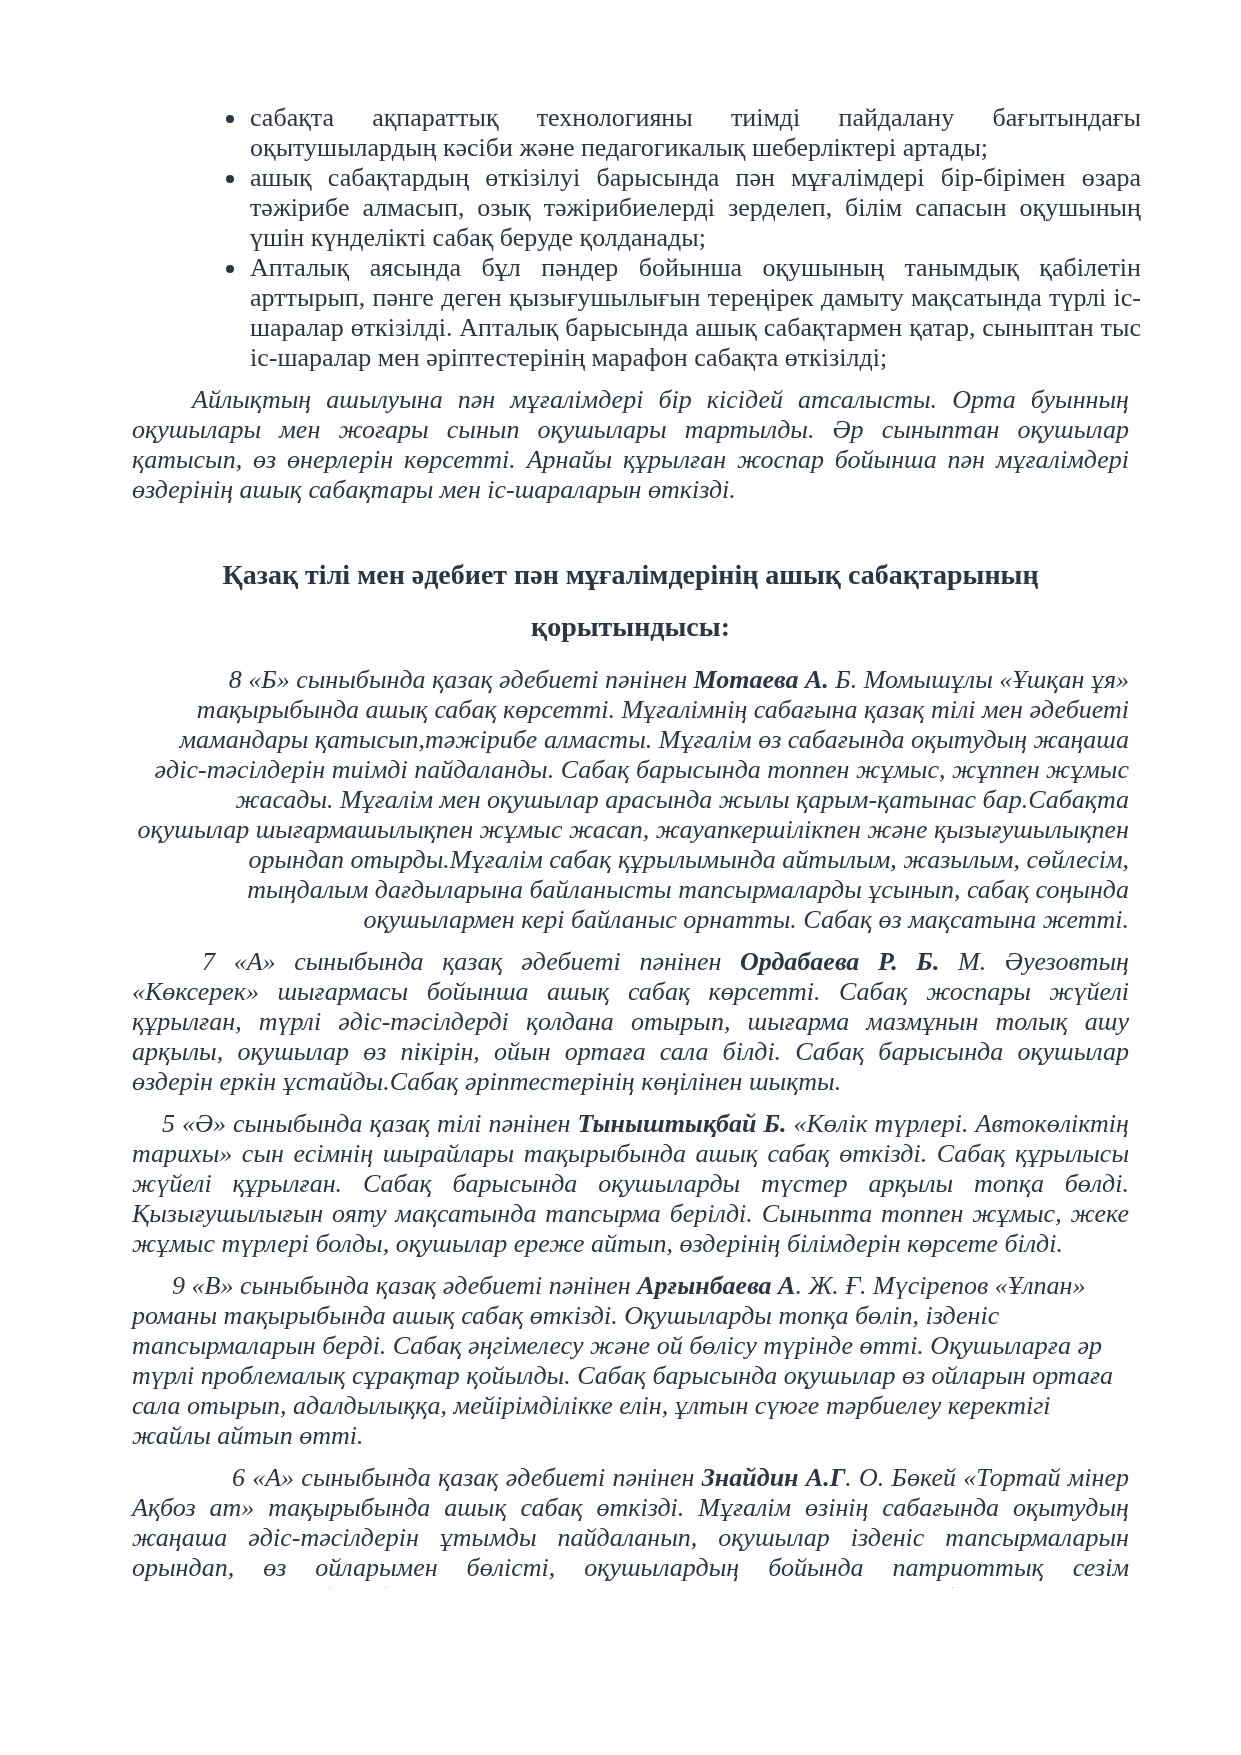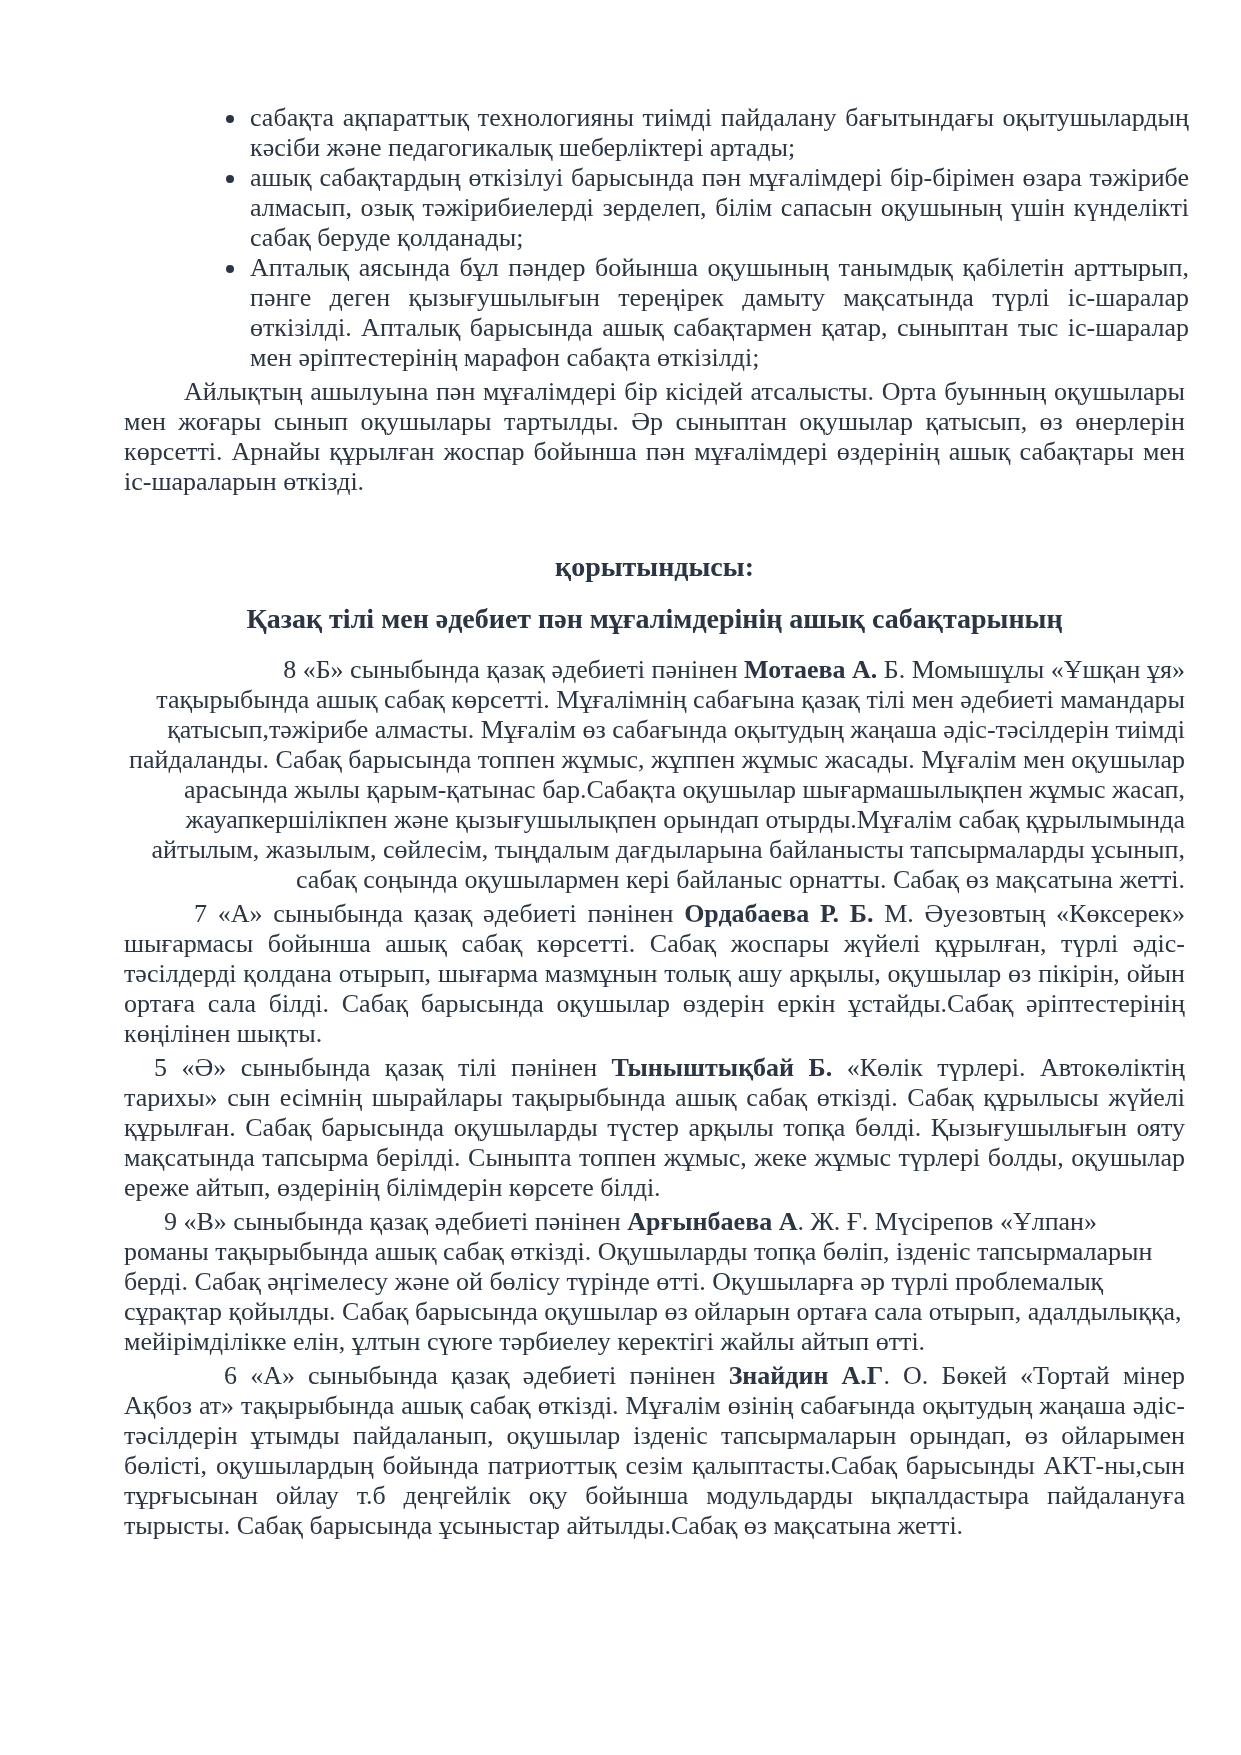--- a/index.html
+++ b/index.html
@@ -6,39 +6,40 @@
       margin: 0;
       padding: 0;
       background: #ffffff;
     }
     .page {
       position: relative;
       width: 1241px;
       height: 1588px;
       box-sizing: border-box;
       background: #ffffff;
-      padding: 103px 52px 0 120px;
+      padding: 103px 100px 0 120px;
       font-family: "Liberation Serif", "DejaVu Serif", serif;
       font-size: 26px;
       line-height: 30px;
       color: #2b3543;
       overflow: hidden;
       border-radius: 29px;
     }
     ul.bullet-list {
       margin: 0;
       padding: 0 0 0 128px;
       list-style: disc outside;
     }
     ul.bullet-list li {
       text-align: justify;
       padding-left: 2px;
     }
     p.body-par {
-      margin: 4px;
+      margin: 12px;
+      font-style: italic;
     }
     .justify { text-align: justify; }
     .left { text-align: left; }
     .indent-60 { text-indent: 60px; }
     .indent-85 { text-indent: 85px; text-align: right; }
     .indent-70 { text-indent: 70px; }
     .indent-30 { text-indent: 30px; }
     .indent-40 { text-indent: 40px; }
     .indent-100 { text-indent: 100px; }
     .no-indent { text-indent: 0; }
@@ -64,22 +65,22 @@
   <ul class="bullet-list">
     <li>сабақта ақпараттық технологияны тиімді пайдалану бағытындағы оқытушылардың кәсіби және педагогикалық шеберліктері артады;</li>
     <li>ашық сабақтардың өткізілуі барысында пән мұғалімдері бір-бірімен өзара тәжірибе алмасып, озық тәжірибиелерді зерделеп, білім сапасын оқушының үшін күнделікті сабақ беруде қолданады;</li>
     <li>Апталық аясында бұл пәндер бойынша оқушының танымдық қабілетін арттырып, пәнге деген қызығушылығын тереңірек дамыту мақсатында түрлі іс-шаралар өткізілді. Апталық барысында ашық сабақтармен қатар, сыныптан тыс іс-шаралар мен әріптестерінің марафон сабақта өткізілді;</li>
   </ul>
 
   <p class="body-par justify indent-60">Айлықтың ашылуына пән мұғалімдері бір кісідей атсалысты. Орта буынның оқушылары мен жоғары сынып оқушылары тартылды. Әр сыныптан оқушылар қатысып, өз өнерлерін көрсетті. Арнайы құрылған жоспар бойынша пән мұғалімдері өздерінің ашық сабақтары мен іс-шараларын өткізді.</p>
 
 
   <h1 class="section-heading">
+    <span class="heading-line">Қазақ тілі мен әдебиет пән мұғалімдерінің ашық сабақтарының</span>
     <span class="heading-line">қорытындысы:</span>
-    <span class="heading-line">Қазақ тілі мен әдебиет пән мұғалімдерінің ашық сабақтарының</span>
   </h1>
 
   <p class="body-par left indent-85">
     <span>8 «Б» сыныбында қазақ  әдебиеті пәнінен </span><b class="teacher-name">Мотаева А.</b><span>  Б. Момышұлы «Ұшқан ұя» тақырыбында ашық сабақ көрсетті.  Мұғалімнің сабағына қазақ тілі мен әдебиеті мамандары қатысып,тәжірибе алмасты. Мұғалім өз сабағында  оқытудың жаңаша әдіс-тәсілдерін тиімді пайдаланды. Сабақ барысында топпен жұмыс, жұппен жұмыс жасады. Мұғалім мен оқушылар арасында жылы қарым-қатынас бар.Сабақта оқушылар шығармашылықпен жұмыс жасап, жауапкершілікпен және  қызығушылықпен орындап отырды.Мұғалім сабақ құрылымында  айтылым, жазылым, сөйлесім, тыңдалым дағдыларына байланысты тапсырмаларды ұсынып, сабақ соңында оқушылармен кері байланыс орнатты. Сабақ өз мақсатына жетті.</span>
   </p>
 
   <p class="body-par justify indent-70">
     <span>7 «А» сыныбында қазақ әдебиеті пәнінен </span><b class="teacher-name">Ордабаева Р. Б.</b><span> М. Әуезовтың  «Көксерек» шығармасы бойынша ашық сабақ көрсетті. Сабақ жоспары жүйелі құрылған, түрлі әдіс-тәсілдерді қолдана отырып, шығарма мазмұнын толық ашу арқылы, оқушылар өз пікірін, ойын ортаға сала білді. Сабақ барысында оқушылар өздерін еркін ұстайды.Сабақ әріптестерінің көңілінен шықты.</span>
   </p>
 

